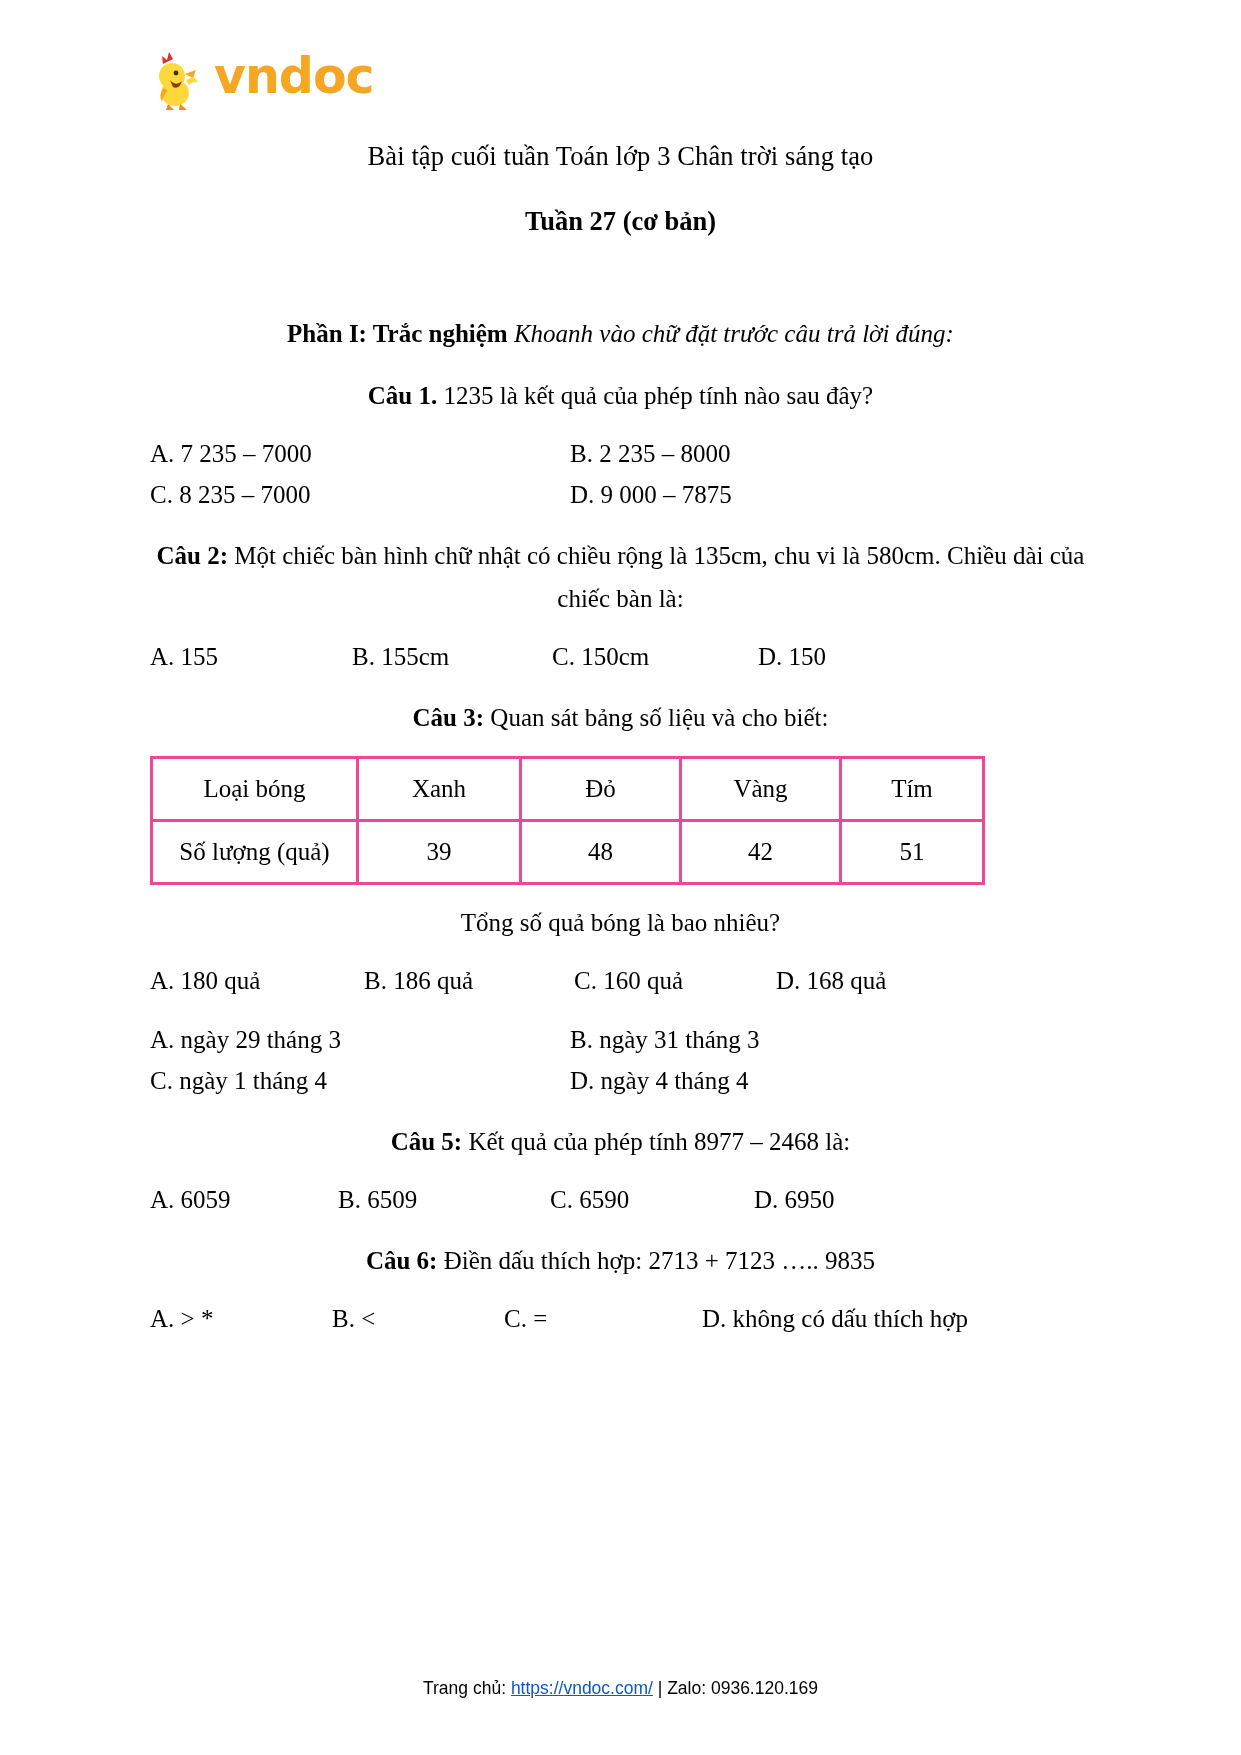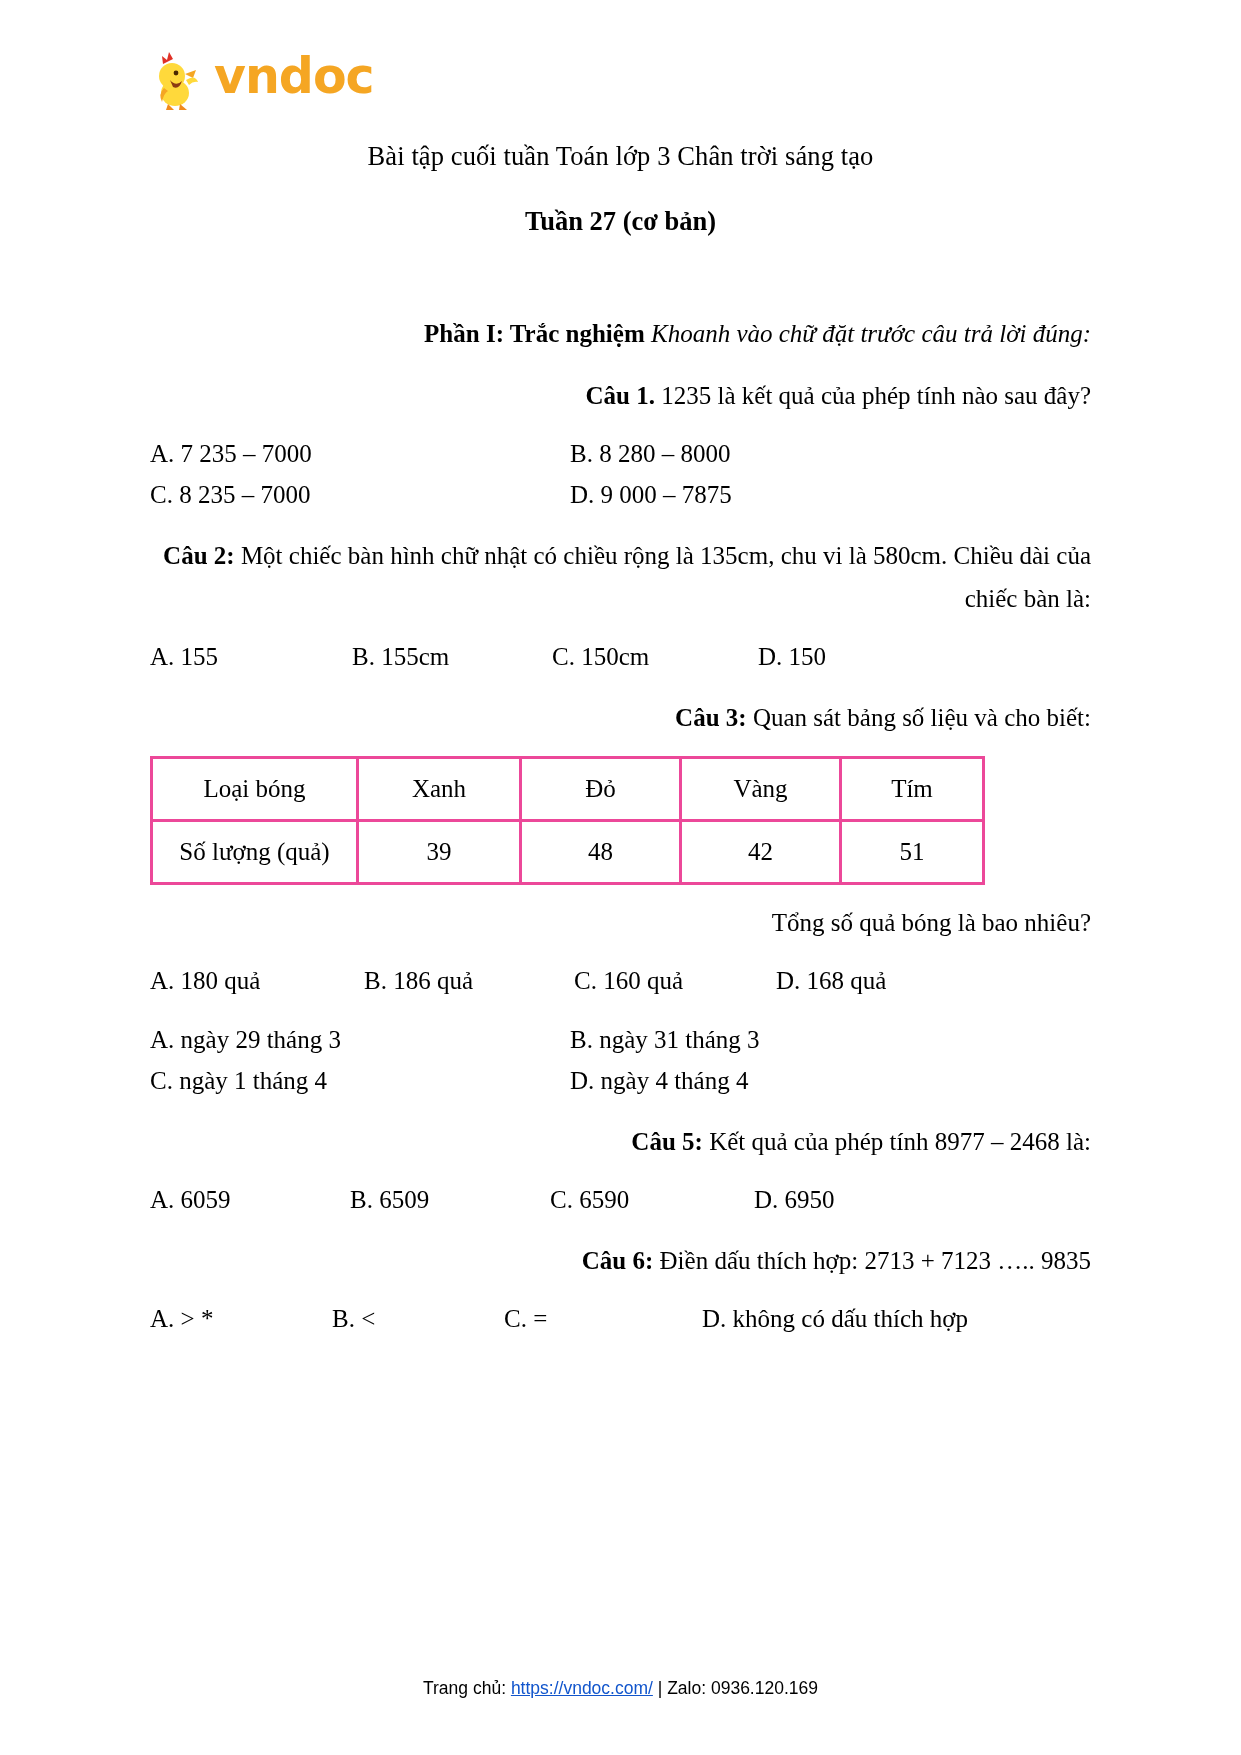--- a/index.html
+++ b/index.html
@@ -79,21 +79,21 @@
   }
 
   
   .section-gap {
     height: 74px;
   }
   p.line {
     font-size: 25px;
     line-height: 1.72;
     margin: 0 0 19px 0;
-    text-align: right;
+    text-align: center;
   }
   p.question {
     margin-bottom: 17px;
   }
   .b { font-weight: bold; }
   .i { font-style: italic; }
 
   
   .answers {
     font-size: 25px;
@@ -122,21 +122,21 @@
   .four-col .o2 { left: 202px; }
   .four-col .o3 { left: 402px; }
   .four-col .o4 { left: 608px; }
 
   .four-col-b .o1 { left: 0px; }
   .four-col-b .o2 { left: 214px; }
   .four-col-b .o3 { left: 424px; }
   .four-col-b .o4 { left: 626px; }
 
   .four-col-c .o1 { left: 0px; }
-  .four-col-c .o2 { left: 200px; }
+  .four-col-c .o2 { left: 188px; }
   .four-col-c .o3 { left: 400px; }
   .four-col-c .o4 { left: 604px; }
 
   .four-col-d .o1 { left: 0px; }
   .four-col-d .o2 { left: 182px; }
   .four-col-d .o3 { left: 354px; }
   .four-col-d .o4 { left: 552px; }
 
   
   table.data-table {
@@ -208,21 +208,21 @@
     <p class="line">
       <span class="b">Phần I: Trắc nghiệm</span><span> </span><span class="i">Khoanh vào chữ đặt trước câu trả lời đúng:</span>
     </p>
 
     <p class="line question">
       <span class="b">Câu 1.</span><span> </span><span>1235 là kết quả của phép tính nào sau đây?</span>
     </p>
     <div class="answers two-col">
       <span class="row">
         <span class="opt opt-a">A. 7 235 – 7000</span>
-        <span class="opt opt-b">B. 8 280 – 8000</span>
+        <span class="opt opt-b">B. 2 235 – 8000</span>
       </span>
       <span class="row">
         <span class="opt opt-c">C. 8 235 – 7000</span>
         <span class="opt opt-d">D. 9 000 – 7875</span>
       </span>
     </div>
 
     <p class="line question">
       <span class="b">Câu 2:</span><span> </span><span>Một chiếc bàn hình chữ nhật có chiều rộng là 135cm, chu vi là 580cm. Chiều dài của chiếc bàn là:</span>
     </p>

